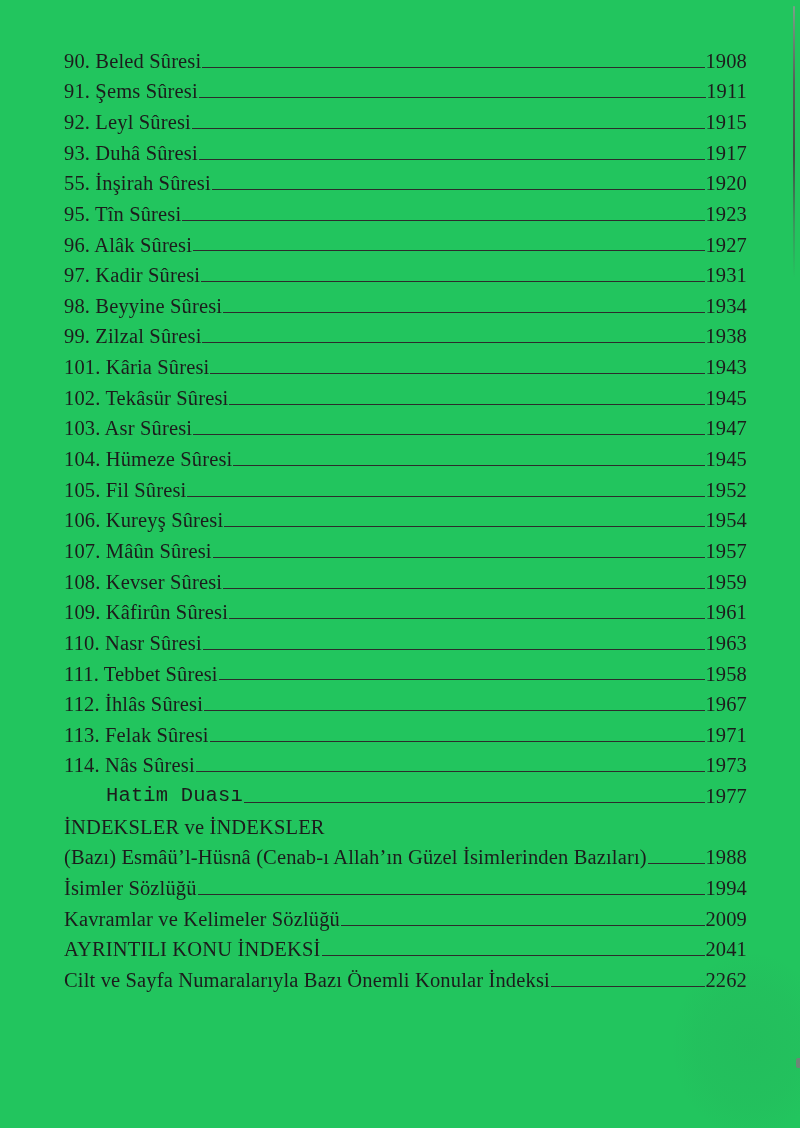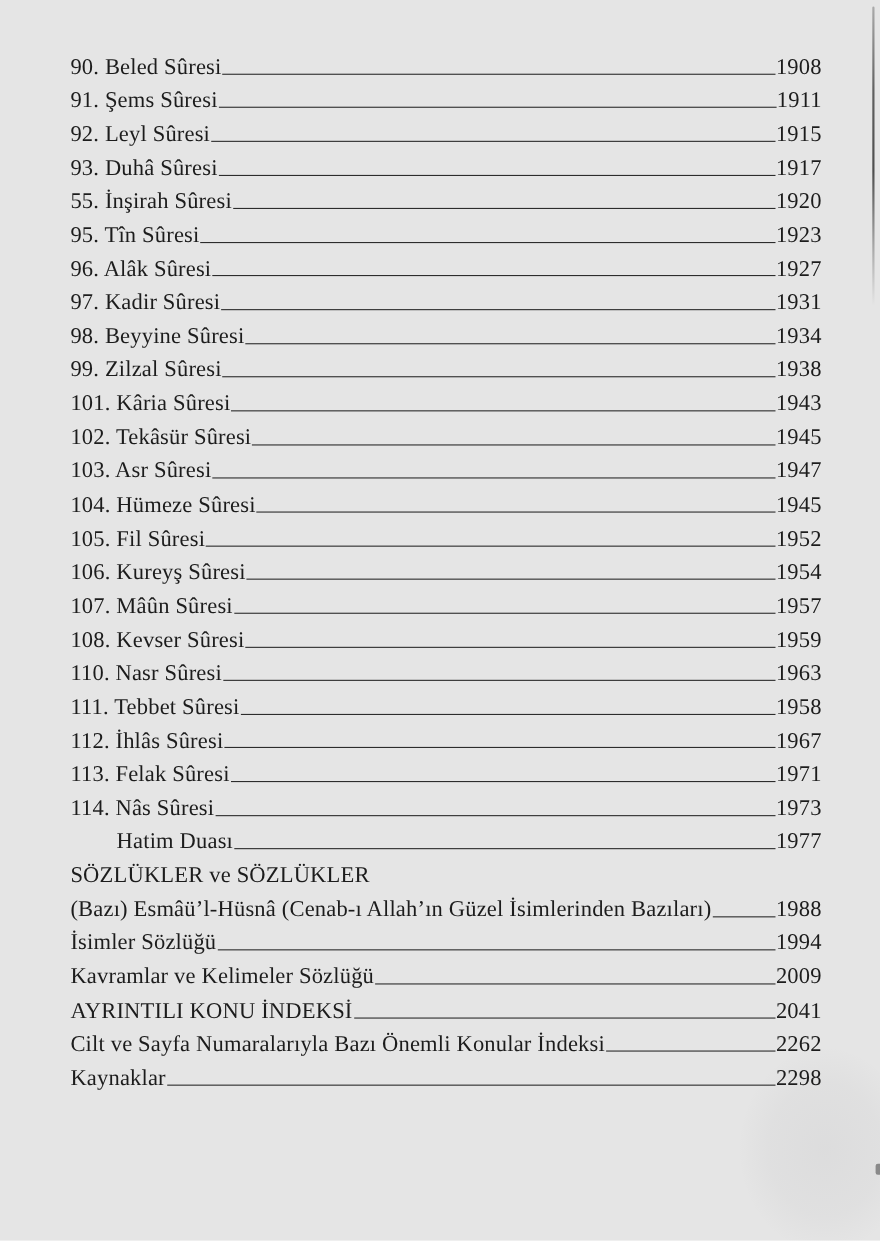--- a/index.html
+++ b/index.html
@@ -7,21 +7,21 @@
     padding: 0;
     width: 800px;
     height: 1128px;
     background: #ffffff;
     overflow: hidden;
   }
   .scan-page {
     position: relative;
     width: 800px;
     height: 1128px;
-    background: #e5e5e5;
+    background: #22c55e;
     font-family: "Liberation Serif", "DejaVu Serif", serif;
     color: #1c1c1c;
   }
   .toc-list {
     position: absolute;
     left: 64px;
     right: 53px;
     top: 42px;
   }
   .toc-row {
@@ -39,20 +39,21 @@
   .toc-leader {
     flex: 1 1 auto;
     min-width: 8px;
     height: 0;
     border-bottom: 1.6px solid #2c2c2c;
     align-self: flex-end;
     margin: 0 0 5px 1px;
   }
   .toc-row.indent .toc-label {
     padding-left: 42px;
+    font-family: Liberation Mono, monospace;
   }
   
   .scan-edge-line {
     position: absolute;
     right: 5px;
     top: 6px;
     width: 2.5px;
     height: 272px;
     background: linear-gradient(to bottom,
       rgba(150,150,150,0.75) 0%,
@@ -174,20 +175,25 @@
     <span class="toc-label">107. Mâûn Sûresi</span>
     <span class="toc-leader"></span>
     <span class="toc-page">1957</span>
   </div>
       <div class="toc-row">
     <span class="toc-label">108. Kevser Sûresi</span>
     <span class="toc-leader"></span>
     <span class="toc-page">1959</span>
   </div>
       <div class="toc-row">
+    <span class="toc-label">109. Kâfirûn Sûresi</span>
+    <span class="toc-leader"></span>
+    <span class="toc-page">1961</span>
+  </div>
+      <div class="toc-row">
     <span class="toc-label">110. Nasr Sûresi</span>
     <span class="toc-leader"></span>
     <span class="toc-page">1963</span>
   </div>
       <div class="toc-row">
     <span class="toc-label">111. Tebbet Sûresi</span>
     <span class="toc-leader"></span>
     <span class="toc-page">1958</span>
   </div>
       <div class="toc-row">
@@ -204,21 +210,21 @@
     <span class="toc-label">114. Nâs Sûresi</span>
     <span class="toc-leader"></span>
     <span class="toc-page">1973</span>
   </div>
       <div class="toc-row indent">
     <span class="toc-label">Hatim Duası</span>
     <span class="toc-leader"></span>
     <span class="toc-page">1977</span>
   </div>
       <div class="toc-row no-page">
-    <span class="toc-label">SÖZLÜKLER ve SÖZLÜKLER</span>
+    <span class="toc-label">İNDEKSLER ve İNDEKSLER</span>
 
   </div>
       <div class="toc-row">
     <span class="toc-label">(Bazı) Esmâü’l-Hüsnâ (Cenab-ı Allah’ın Güzel İsimlerinden Bazıları)</span>
     <span class="toc-leader"></span>
     <span class="toc-page">1988</span>
   </div>
       <div class="toc-row">
     <span class="toc-label">İsimler Sözlüğü</span>
     <span class="toc-leader"></span>
@@ -231,23 +237,18 @@
   </div>
       <div class="toc-row">
     <span class="toc-label">AYRINTILI KONU İNDEKSİ</span>
     <span class="toc-leader"></span>
     <span class="toc-page">2041</span>
   </div>
       <div class="toc-row">
     <span class="toc-label">Cilt ve Sayfa Numaralarıyla Bazı Önemli Konular İndeksi</span>
     <span class="toc-leader"></span>
     <span class="toc-page">2262</span>
-  </div>
-      <div class="toc-row">
-    <span class="toc-label">Kaynaklar</span>
-    <span class="toc-leader"></span>
-    <span class="toc-page">2298</span>
   </div>
     </div>
   <div class="scan-edge-line"></div>
   <div class="scan-edge-nick"></div>
   <div class="scan-smudge"></div>
 </div>
 
 </body></html>

